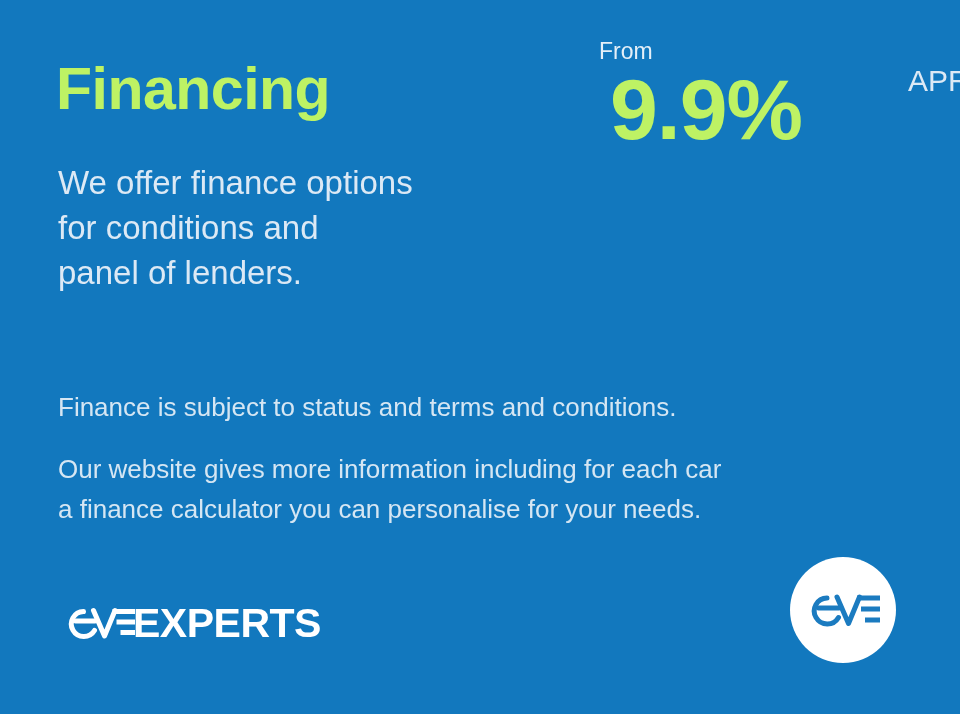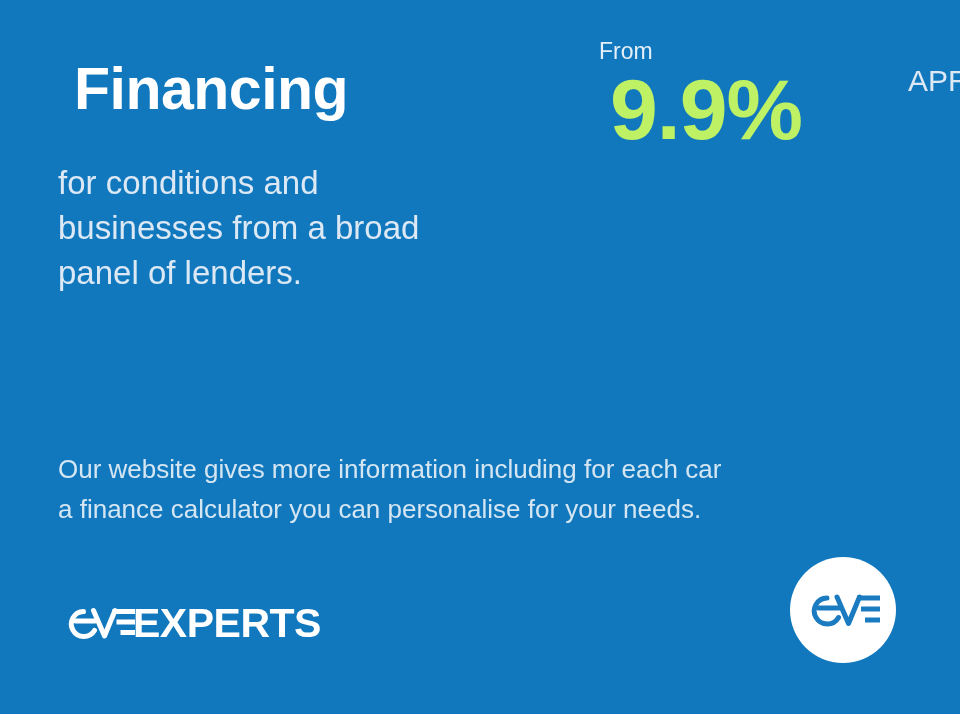--- a/index.html
+++ b/index.html
@@ -18,25 +18,25 @@
     position: relative;
     width: 960px;
     height: 714px;
     background: #1278BE;
     overflow: hidden;
   }
 
   
   #title {
     position: absolute;
-    left: 74px;
+    left: 56px;
     top: 60px;
     font-size: 59px;
     font-weight: bold;
-    color: #ffffff;
+    color: #bef264;
     letter-spacing: -0.5px;
     line-height: 1;
     white-space: nowrap;
   }
 
   
   #rate-block {
     position: absolute;
     left: 596px;
     top: 28px;
@@ -171,25 +171,26 @@
 
   <div id="title">Financing</div>
 
   <div id="rate-block">
     <div id="rate-from">From</div>
     <div id="rate-value">9.9%</div>
     <div id="rate-apr">APR</div>
   </div>
 
   <div id="intro">
+    <span class="ln">We offer finance options</span>
     <span class="ln">for conditions and</span>
-    <span class="ln">businesses from a broad</span>
     <span class="ln">panel of lenders.</span>
   </div>
 
+  <div id="disclaimer">Finance is subject to status and terms and conditions.</div>
 
   <div id="website-note">
     <span class="ln">Our website gives more information including for each car</span>
     <span class="ln">a finance calculator you can personalise for your needs.</span>
   </div>
 
   <div id="wordmark">
     <svg id="wordmark-monogram" viewBox="0 0 74 42">
 
       <path d="M21.5 9.5

